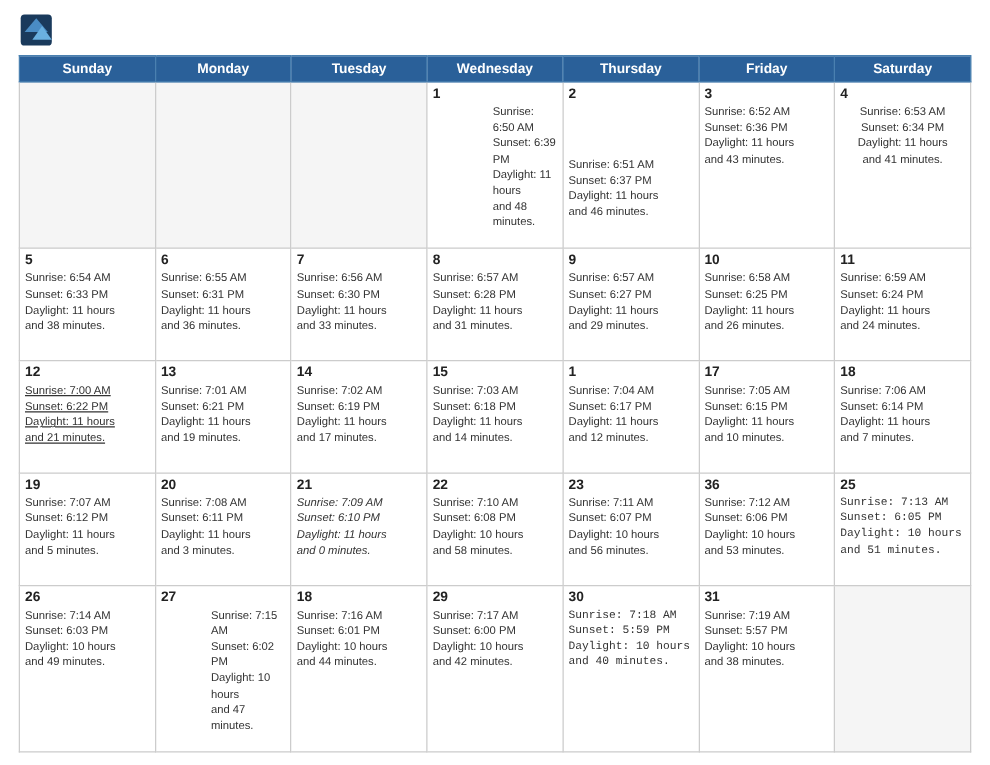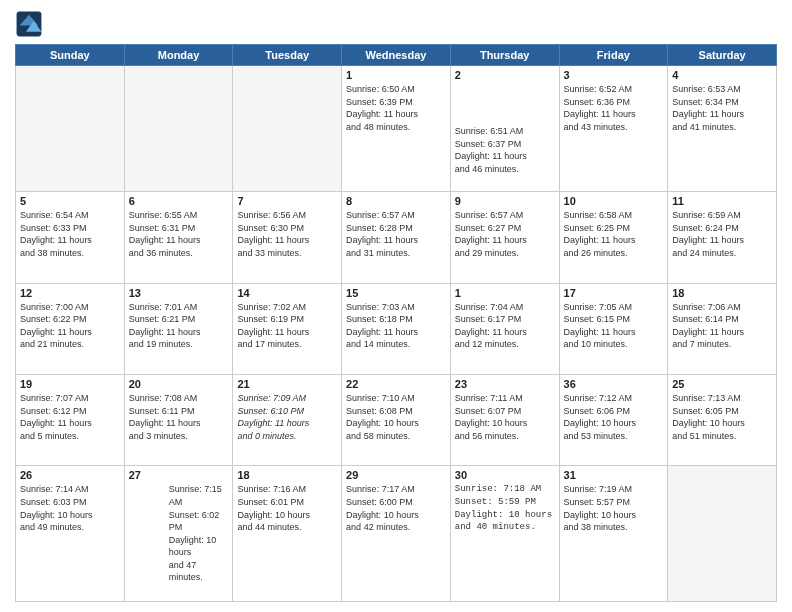--- a/index.html
+++ b/index.html
@@ -129,42 +129,42 @@
           <th>Saturday</th>
         </tr>
     </thead>
     <tbody id="calendar-body">
     <tr>
           <td class="empty"></td>
           <td class="empty"></td>
           <td class="empty"></td>
           <td>
             <div class="day-num">1</div>
-            <div class="cell-text" style="white-space: pre-line;">Sunrise: 6:50 AM
+            <div class="cell-text" style="white-space: pre-line; margin-left: 48px;">Sunrise: 6:50 AM
 Sunset: 6:39 PM
 Daylight: 11 hours
 and 48 minutes.</div>
           </td>
           <td>
             <div class="day-num">2</div>
             <div class="cell-text" style="white-space: pre-line; margin-top: 44px;">Sunrise: 6:51 AM
 Sunset: 6:37 PM
 Daylight: 11 hours
 and 46 minutes.</div>
           </td>
           <td>
             <div class="day-num">3</div>
             <div class="cell-text" style="white-space: pre-line;">Sunrise: 6:52 AM
 Sunset: 6:36 PM
 Daylight: 11 hours
 and 43 minutes.</div>
           </td>
           <td>
             <div class="day-num">4</div>
-            <div class="cell-text" style="white-space: pre-line;">Sunrise: 6:53 AM
+            <div class="cell-text" style="white-space: pre-line; text-align: center;">Sunrise: 6:53 AM
 Sunset: 6:34 PM
 Daylight: 11 hours
 and 41 minutes.</div>
           </td>
         </tr>
         <tr>
           <td>
             <div class="day-num">5</div>
             <div class="cell-text" style="white-space: pre-line;">Sunrise: 6:54 AM
 Sunset: 6:33 PM
@@ -210,21 +210,21 @@
             <div class="day-num">11</div>
             <div class="cell-text" style="white-space: pre-line;">Sunrise: 6:59 AM
 Sunset: 6:24 PM
 Daylight: 11 hours
 and 24 minutes.</div>
           </td>
         </tr>
         <tr>
           <td>
             <div class="day-num">12</div>
-            <div class="cell-text" style="white-space: pre-line;">Sunrise: 7:00 AM
+            <div class="cell-text" style="white-space: pre-line; text-decoration: underline;">Sunrise: 7:00 AM
 Sunset: 6:22 PM
 Daylight: 11 hours
 and 21 minutes.</div>
           </td>
           <td>
             <div class="day-num">13</div>
             <div class="cell-text" style="white-space: pre-line;">Sunrise: 7:01 AM
 Sunset: 6:21 PM
 Daylight: 11 hours
 and 19 minutes.</div>
@@ -303,21 +303,21 @@
           </td>
           <td>
             <div class="day-num">36</div>
             <div class="cell-text" style="white-space: pre-line;">Sunrise: 7:12 AM
 Sunset: 6:06 PM
 Daylight: 10 hours
 and 53 minutes.</div>
           </td>
           <td>
             <div class="day-num">25</div>
-            <div class="cell-text" style="white-space: pre-line;">Sunrise: 7:13 AM
+            <div class="cell-text" style="white-space: pre-line; font-family: Liberation Mono, monospace;">Sunrise: 7:13 AM
 Sunset: 6:05 PM
 Daylight: 10 hours
 and 51 minutes.</div>
           </td>
         </tr>
         <tr>
           <td>
             <div class="day-num">26</div>
             <div class="cell-text" style="white-space: pre-line;">Sunrise: 7:14 AM
 Sunset: 6:03 PM

